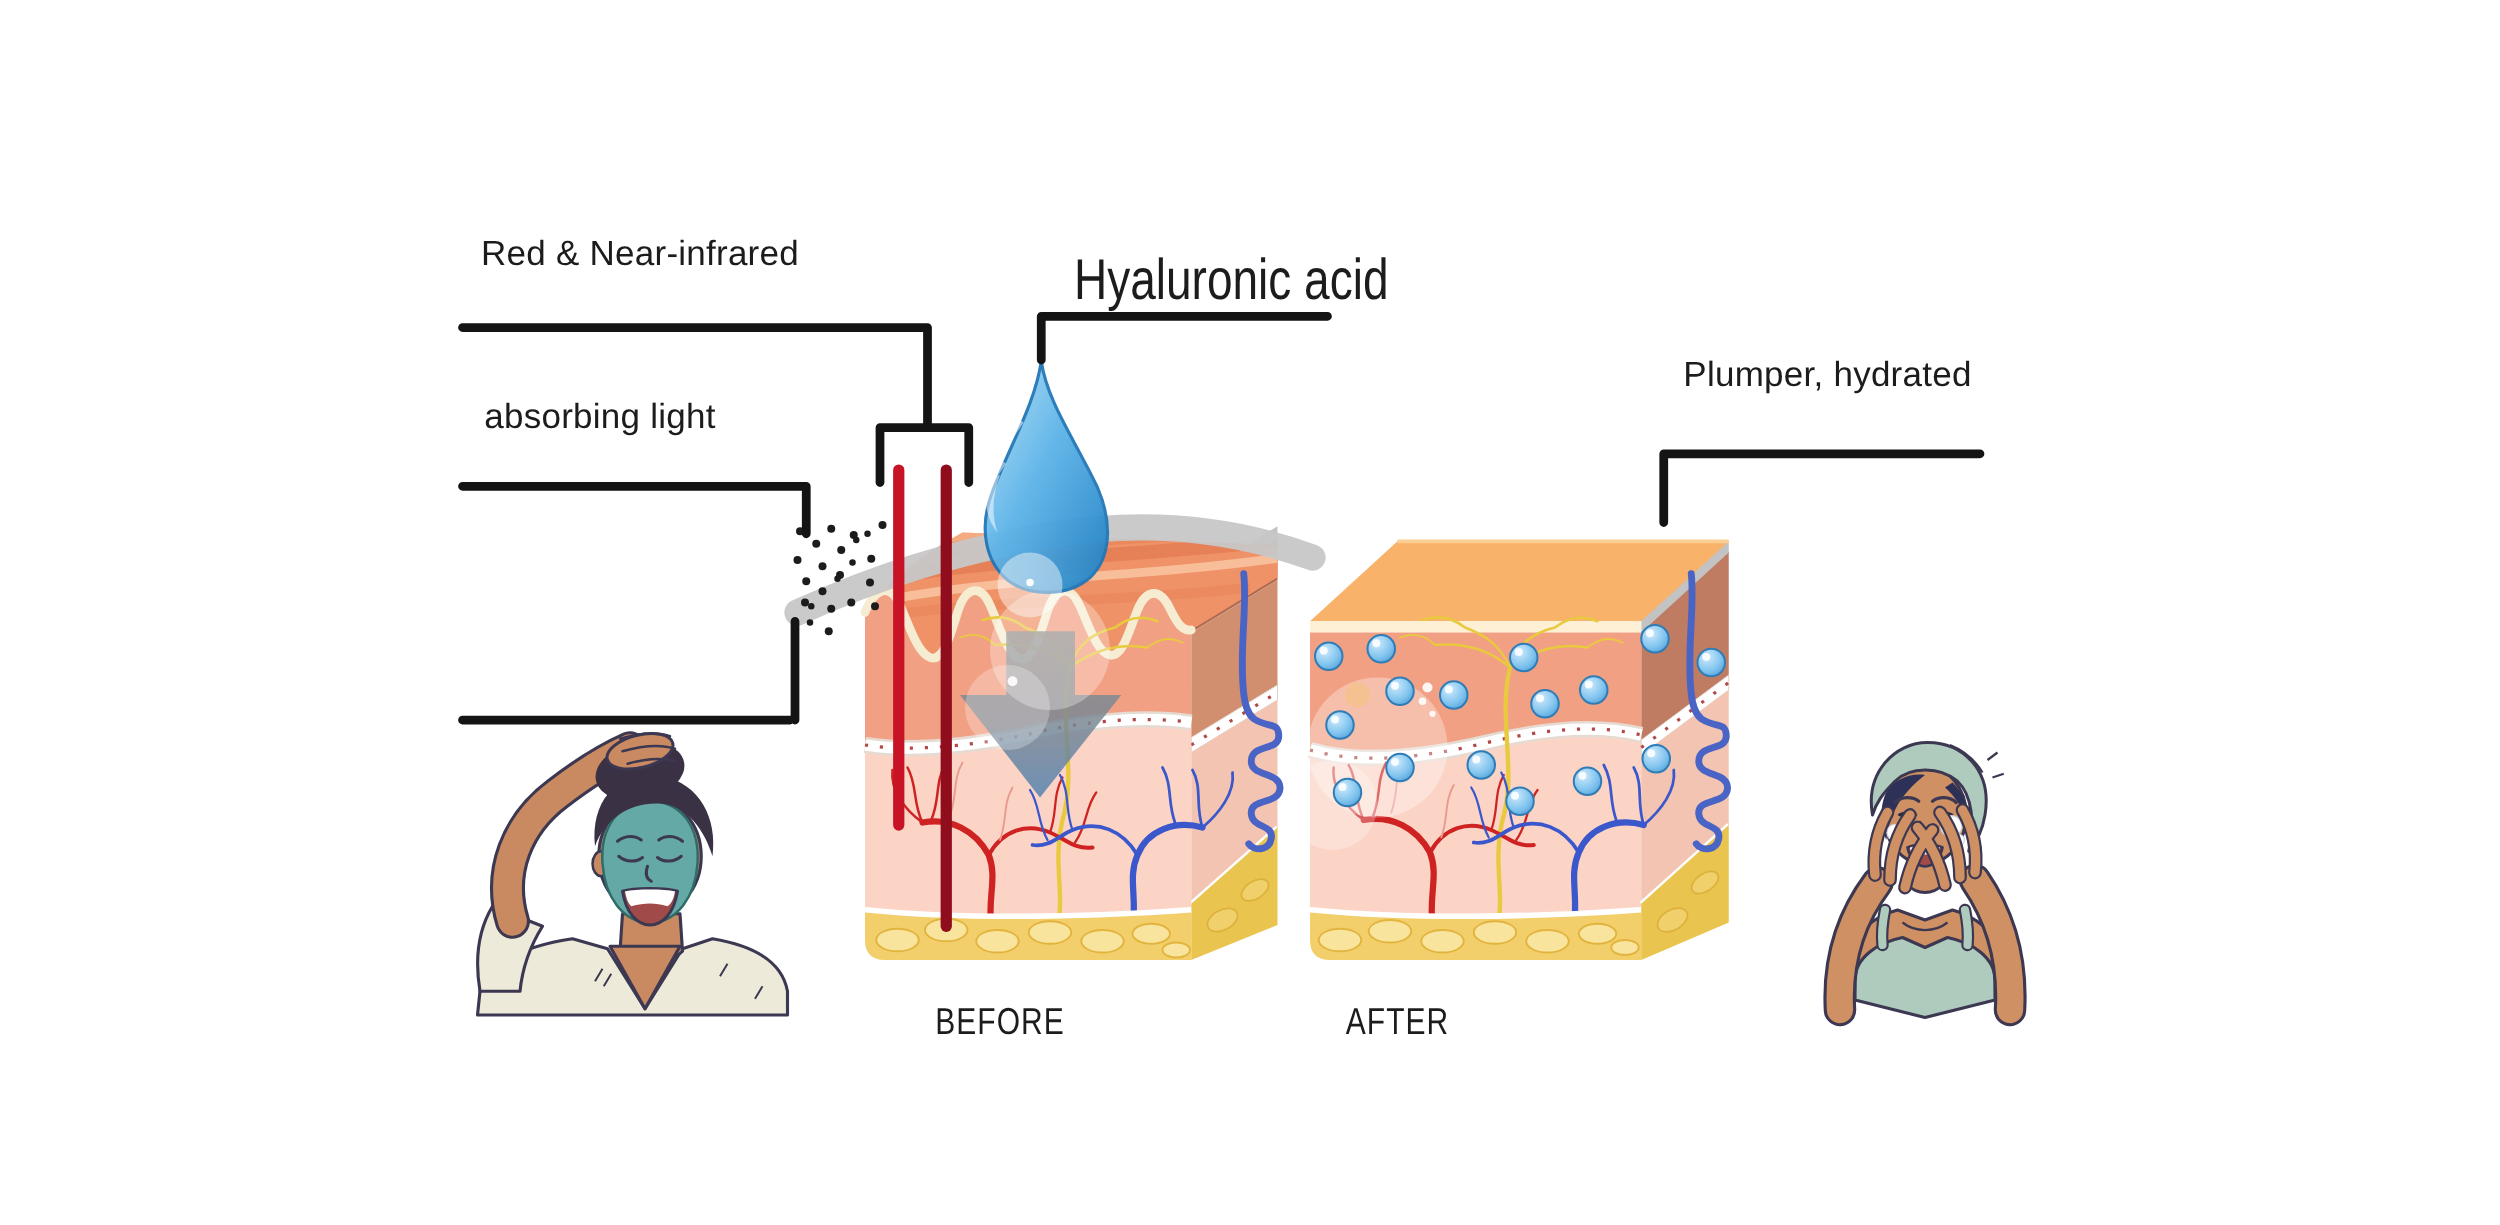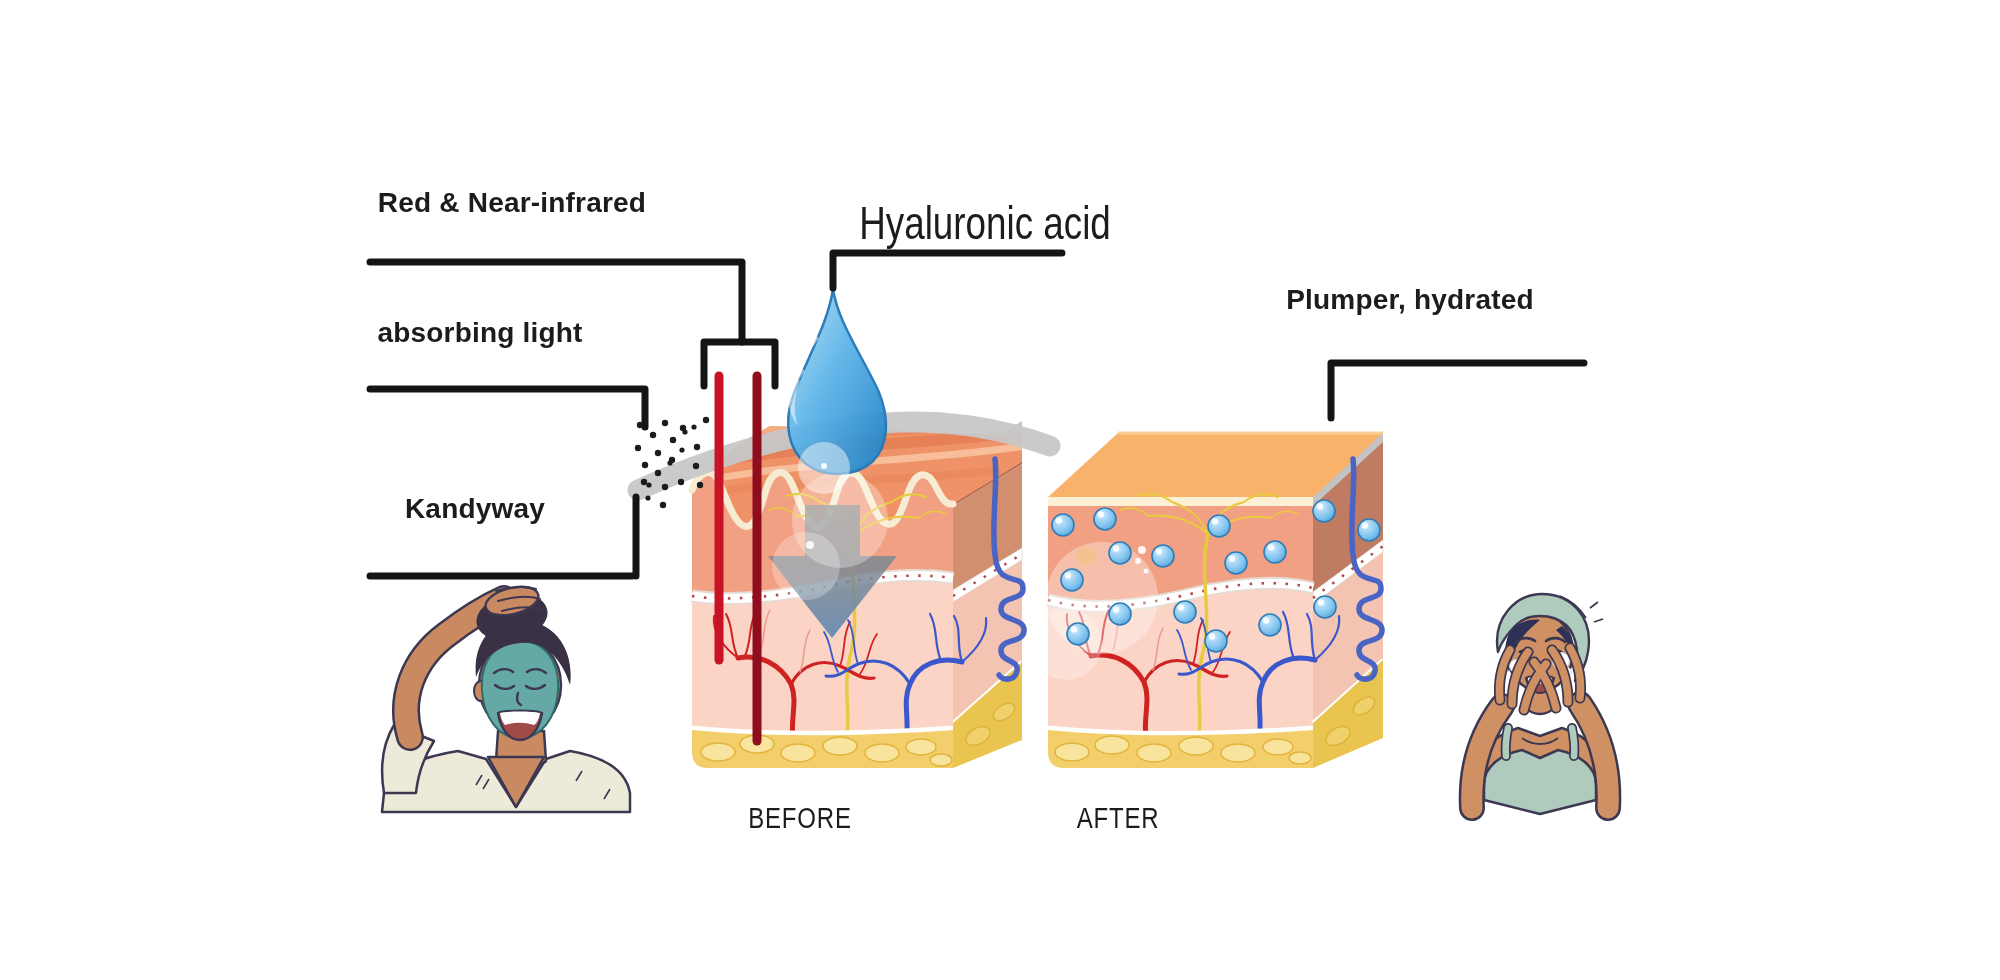--- a/index.html
+++ b/index.html
@@ -1,20 +1,20 @@
 <!DOCTYPE html>
 <html style="--text: #1c1c1c; --line: #141414; --ray-red: #c81226; --ray-dark-red: #8f0d1d; --droplet-blue: #2e9fe0; --band-gray: #c7c7c7; --particle-black: #1c1c1c; --epidermis: #f2a083; --dermis: #fbd4c5; --fat: #f3cf6b; --fat-blob: #f8e49c; --cream-line: #f5ecd2; --vessel-red: #cf2222; --vessel-blue: #3a57cc; --nerve-yellow: #e9c93e; --after-top: #f8b269; --top-wrinkle: #ef9268; --mask-teal: #64a9a5; --robe-cream: #edead9; --skin-left: #c98a62; --skin-right: #cf9064; --hair-dark: #3a3145; --hair-navy: #2d3057; --sage: #aecbbd; --outline-ink: #3d3852;"><head>
 <meta charset="utf-8">
 <style>
   html,body{margin:0;padding:0;background:#fff;}
   .stage{position:relative;width:2000px;height:980px;background:#ffffff;overflow:hidden;
          font-family:"Liberation Sans","DejaVu Sans",sans-serif;}
   .stage-svg{position:absolute;left:0;top:0;}
   .lbl{position:absolute;text-align:center;color:var(--text,#1c1c1c);
-       font-weight:700;font-size:28px;line-height:33px;letter-spacing:.2px;}
+       font-weight:400;font-size:28px;line-height:33px;letter-spacing:.2px;}
   .lbl-big{position:absolute;text-align:center;color:var(--text,#1c1c1c);
        font-weight:400;font-size:46px;line-height:50px;transform:scaleX(.8);transform-origin:center;}
   .cap{position:absolute;text-align:center;color:var(--text,#1c1c1c);
        font-weight:400;font-size:30px;letter-spacing:1px;transform:scaleX(.8);transform-origin:center;}
   .lbl span,.lbl-big span,.cap span{display:block;}
 </style>
 </head>
 <body>
 
 <div class="stage">
@@ -366,28 +366,27 @@
 
 <div class="lbl" style="left:345px;top:186px;width:334px;">
   <span>Red &amp; Near-infrared</span>
 </div>
 
 <div class="lbl" style="left:330px;top:316px;width:300px;">
   <span>absorbing light</span>
 </div>
 
 <div class="lbl" style="left:330px;top:492px;width:290px;">
-  <span>Kandyway</span>
 </div>
 
 <div class="lbl-big" style="left:790px;top:198px;width:390px;">
   <span>Hyaluronic acid</span>
 </div>
 
-<div class="lbl" style="left:1253px;top:283px;width:314px;">
+<div class="lbl" style="left:1305px;top:283px;width:314px;">
   <span>Plumper, hydrated</span>
 </div>
 
 <div class="cap" style="left:714px;top:801px;width:172px;">
   <span>BEFORE</span>
 </div>
 
 <div class="cap" style="left:1032px;top:801px;width:172px;">
   <span>AFTER</span>
 </div>

